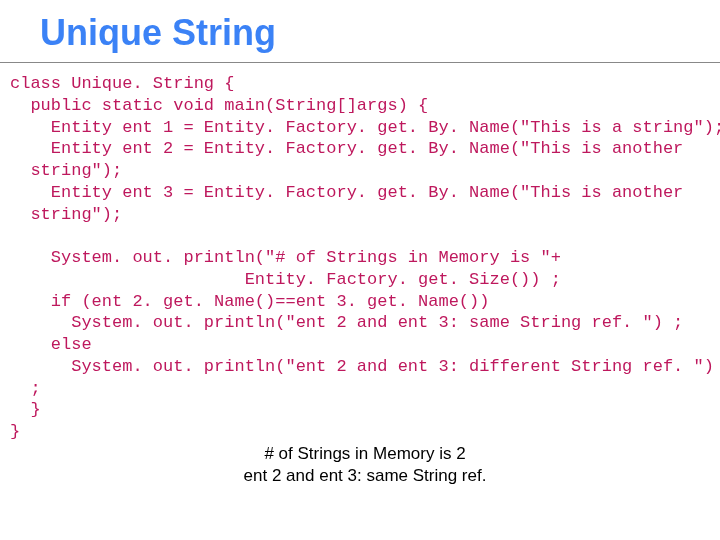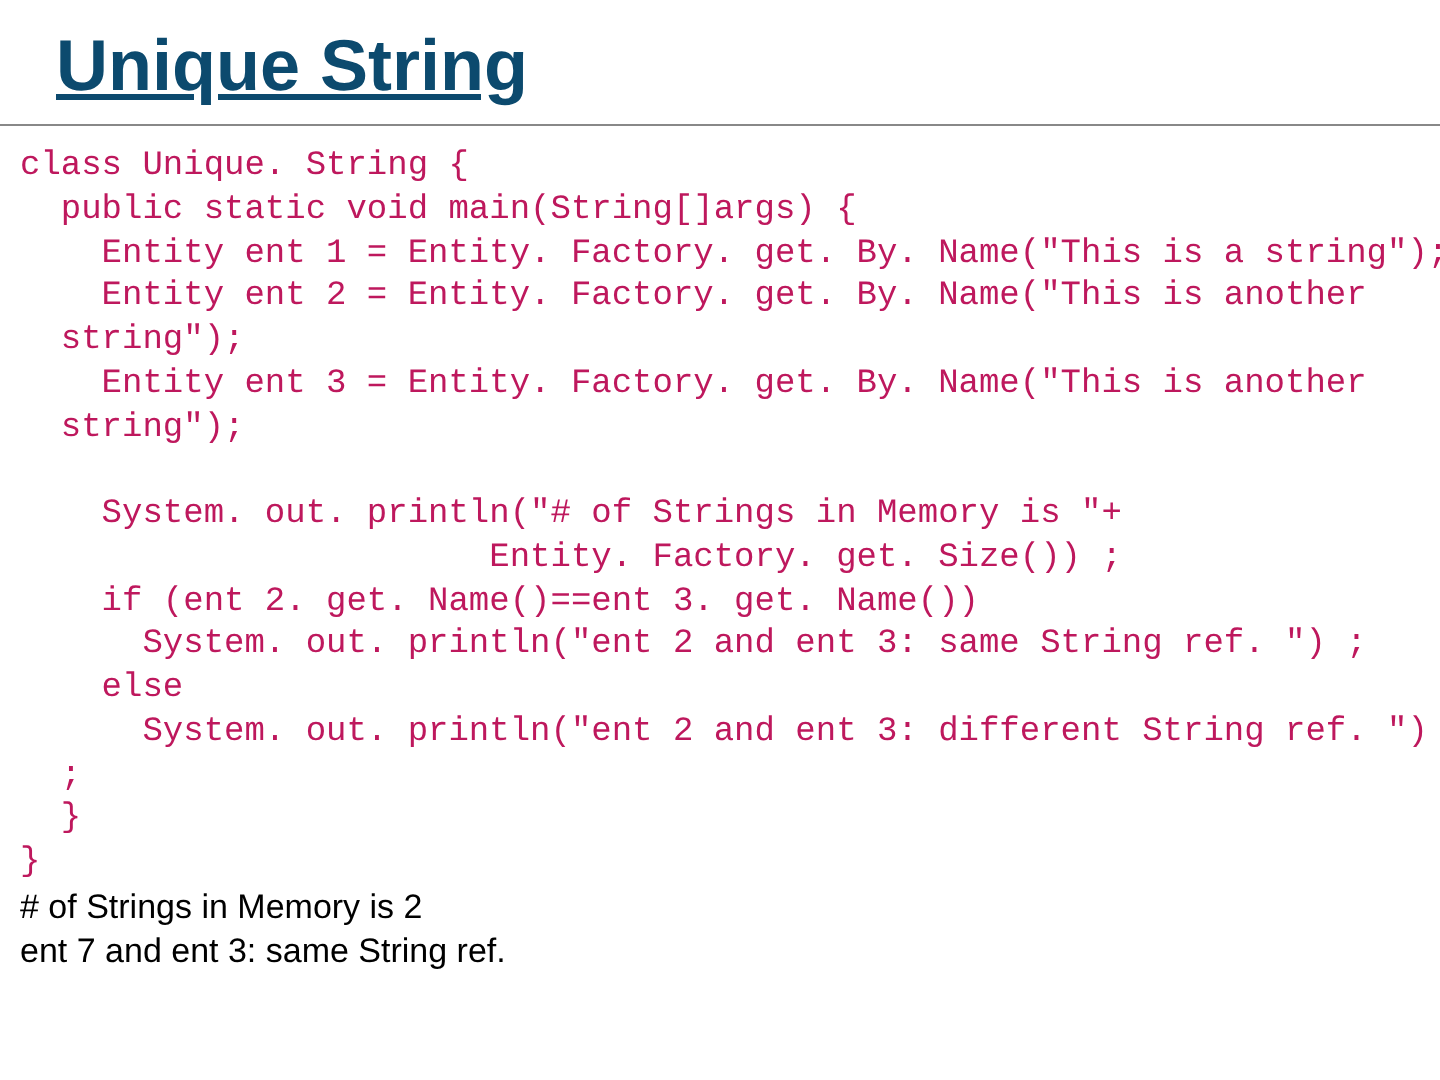--- a/index.html
+++ b/index.html
@@ -12,24 +12,23 @@
     overflow: hidden;
   }
   .slide {
     width: 100%;
     height: 100%;
     padding: 12px 0 0 0;
   }
   .title {
     font-size: 36px;
     font-weight: bold;
-    color: #0c4a6e;
-    margin-left: 28px;
+    color: #3b82f6;
+    margin-left: 40px;
     margin-bottom: 8px;
-    text-decoration: underline;
   }
   .rule {
     border: none;
     border-top: 1px solid #888;
     margin: 4px 0 10px 0;
     width: 100%;
   }
   .code {
     font-family: "Courier New", Courier, monospace;
     font-size: 17px;
@@ -42,20 +41,21 @@
     font-family: "Courier New", Courier, monospace;
     font-size: 17px;
     margin-left: 10px;
     margin-top: 2px;
   }
   .output {
     font-family: Arial, Helvetica, sans-serif;
     font-size: 17px;
     line-height: 1.3;
     margin-left: 10px;
+    text-align: center;
   }
 </style>
 </head>
 <body>
 
 <div class="slide">
   <div class="title">Unique String</div>
   <hr class="rule">
   <div class="code">class Unique. String {
   public static void main(String[]args) {
@@ -68,14 +68,14 @@
     System. out. println("# of Strings in Memory is "+
                        Entity. Factory. get. Size()) ;
     if (ent 2. get. Name()==ent 3. get. Name())
       System. out. println("ent 2 and ent 3: same String ref. ") ;
     else
       System. out. println("ent 2 and ent 3: different String ref. ")
   ;
   }
 }</div>
   <div class="output"># of Strings in Memory is 2</div>
-  <div class="output">ent 7 and ent 3: same String ref.</div>
+  <div class="output">ent 2 and ent 3: same String ref.</div>
 </div>
 
 </body></html>

